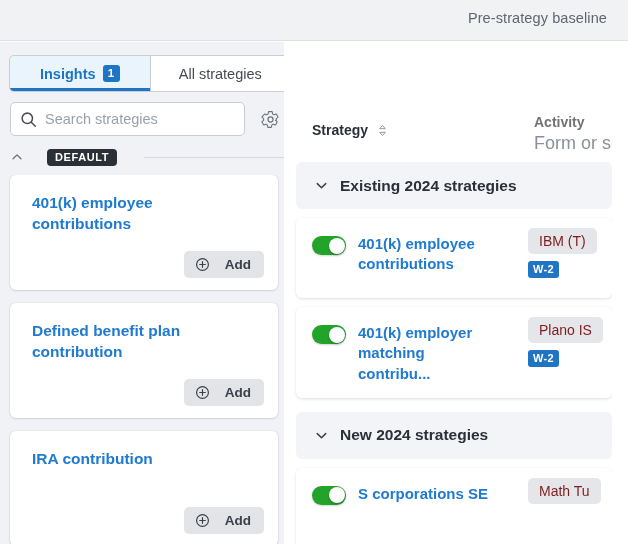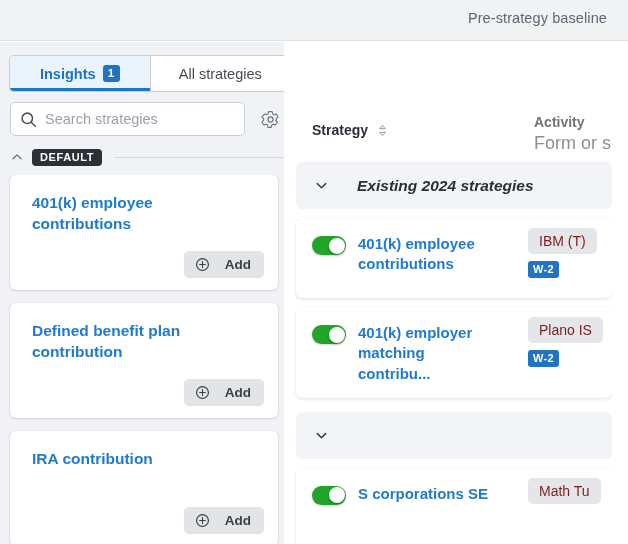--- a/index.html
+++ b/index.html
@@ -153,21 +153,21 @@
   }
 
   .group-header {
     position: absolute;
     left: 10px;
     top: 104px;
     width: 280px;
     height: 22px;
     display: flex;
     align-items: center;
-    gap: 8px;
+    gap: 23px;
   }
   .chev-up {
     width: 14px; height: 14px;
     display: inline-block;
     position: relative;
     cursor: pointer;
   }
   .chip-default {
     background: #2b3038;
     color: #ffffff;
@@ -296,23 +296,22 @@
   }
   .sect-header {
     margin: 0 0 0 12px;
     height: 47px;
     background: #f3f4f7;
     border-radius: 6px;
     display: flex;
     align-items: center;
     padding-left: 18px;
     box-sizing: border-box;
-    gap: 28px;
-    cursor: pointer;
-    font-style: italic;
+    gap: 11px;
+    cursor: pointer;
   }
   .sect-title {
     font-size: 15.5px;
     font-weight: bold;
     color: #2b3038;
     white-space: nowrap;
   }
   .row {
     position: relative;
     margin: 9px 0 0 12px;
@@ -543,20 +542,21 @@
           <span class="tag-w2">W-2</span>
         </span>
       </div>
 
       <div class="sect-header" style="margin-top:14px;">
         <span style="display:flex;">
           <svg width="15" height="15" viewBox="0 0 16 16" fill="none" aria-hidden="true">
             <path d="M3.5 6 8 10.4 12.5 6" stroke="#3b4149" stroke-width="1.6" stroke-linecap="round" stroke-linejoin="round"></path>
           </svg>
         </span>
+        <span class="sect-title">New 2024 strategies</span>
       </div>
 
       <div class="row">
         <span class="toggle">
             <span class="knob"></span>
           </span>
         <span class="row-name">S corporations SE</span>
         <span class="row-activity">
           <span class="act-pill">Math Tu</span>
         </span>

